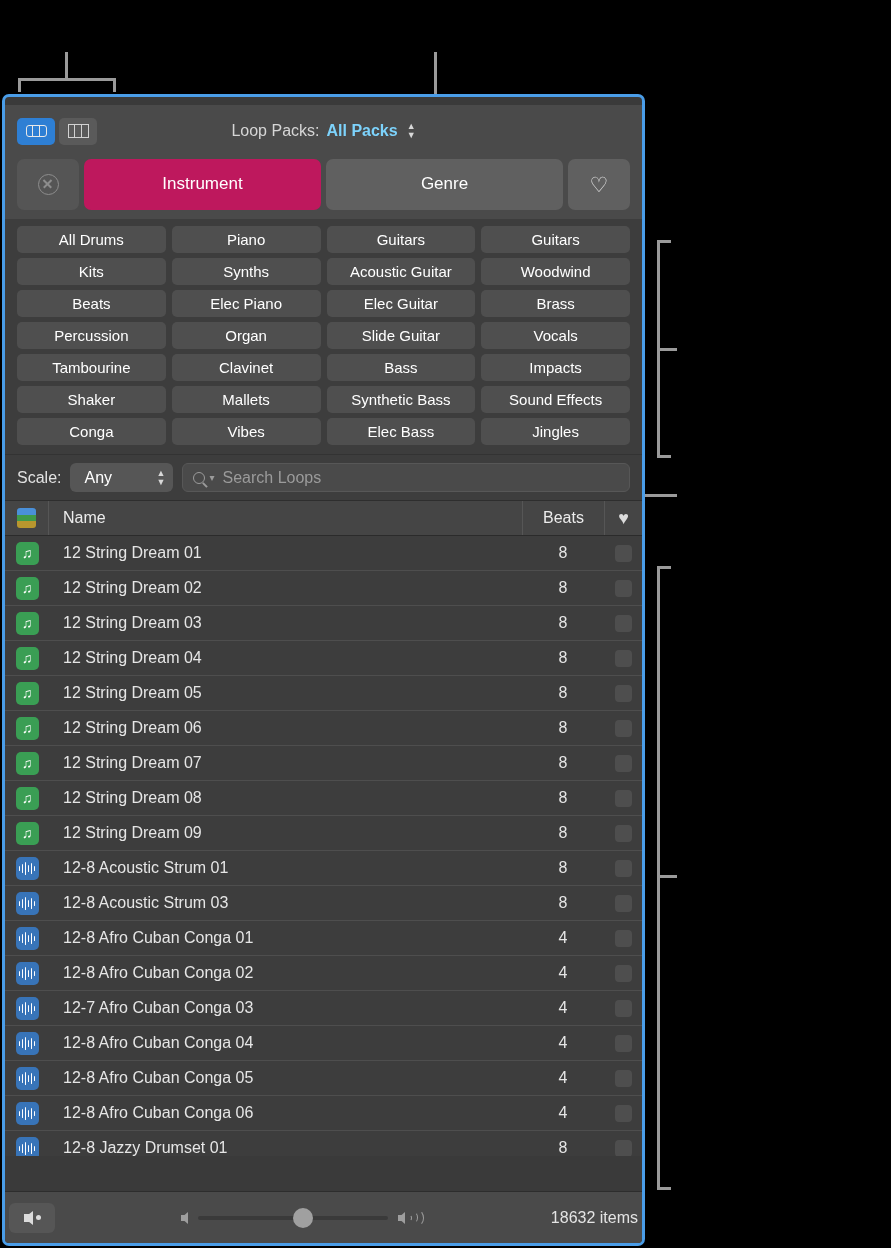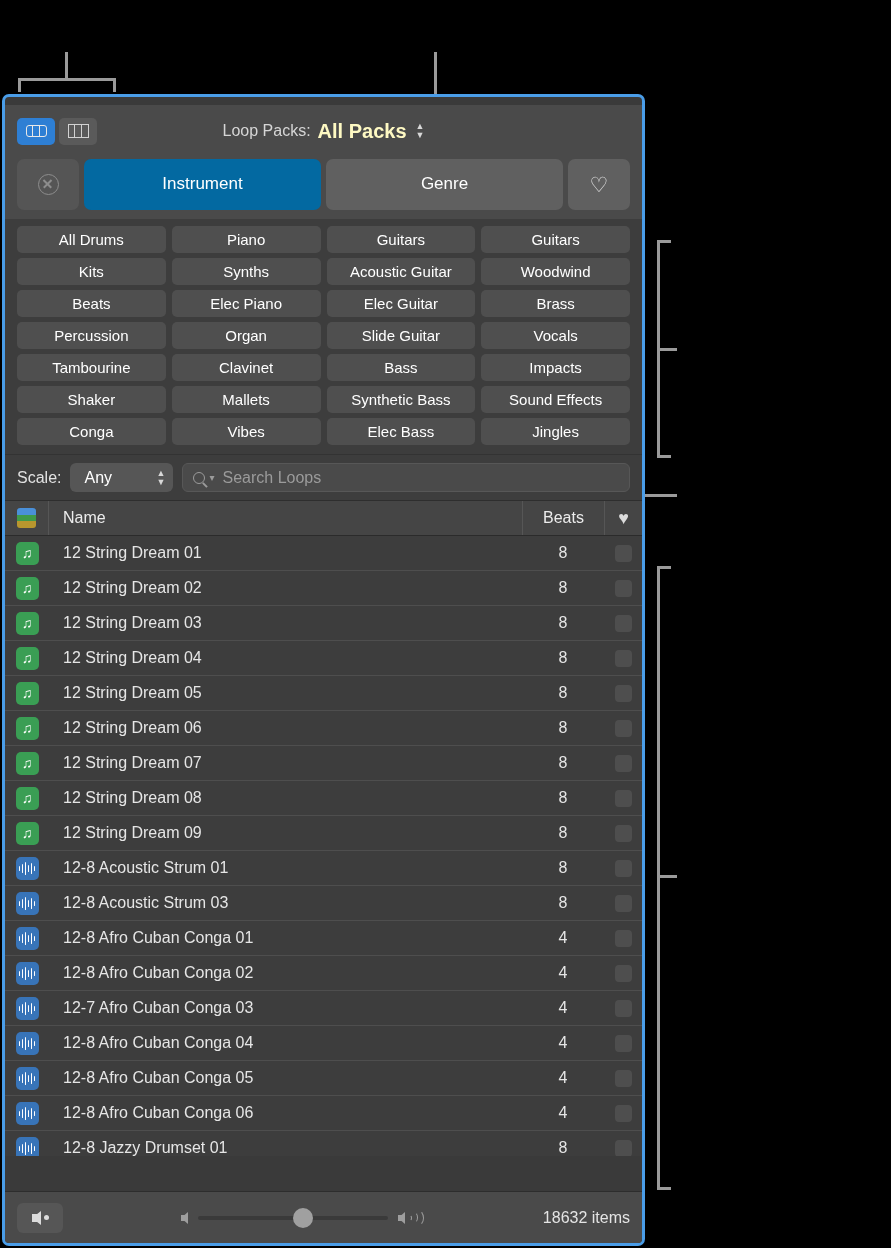--- a/index.html
+++ b/index.html
@@ -54,40 +54,40 @@
   .vt-icon-sq i { flex: 1; border-right: 1.6px solid #d2d2d2; }
   .vt-icon-sq i:last-child { border-right: none; }
 
   .looppacks {
     position: absolute; left: 0; right: 0;
     display: flex; align-items: center; justify-content: center;
     gap: 7px; pointer-events: none;
   }
   .looppacks > * { pointer-events: auto; }
   .lp-label { color: #d6d6d6; font-size: 16px; }
-  .lp-value { color: #fef9c3; font-size: 20px; font-weight: bold; cursor: pointer; }
+  .lp-value { color: #7dd3fc; font-size: 16px; font-weight: bold; cursor: pointer; }
   .stepper {
     display: inline-flex; flex-direction: column; align-items: center;
     gap: 2px; margin-left: 2px; cursor: pointer;
   }
   .stepper .ar { font-size: 9px; color: #d8d8d8; line-height: 7px; }
 
   
   .tabrow {
     height: 62px; background: #4a4a4a;
     display: flex; align-items: center; gap: 5px;
     padding: 0 12px 8px 12px;
   }
   .tab {
     height: 51px; border-radius: 7px; background: #606060;
     color: #ffffff; font-size: 17px;
     display: flex; align-items: center; justify-content: center;
     cursor: pointer; flex: 1;
   }
-  .tab.active { background: #0369a1; }
+  .tab.active { background: #be185d; }
   .tab.icononly { flex: 0 0 62px; }
   .tab.reset { background: #555555; }
   .circle-x {
     width: 21px; height: 21px; border-radius: 50%;
     border: 1.6px solid #8d8d8d; position: relative;
   }
   .circle-x::before, .circle-x::after {
     content: ""; position: absolute; left: 3.5px; top: 8.7px;
     width: 11px; height: 1.6px; background: #8d8d8d;
   }
@@ -194,21 +194,21 @@
   .wavebars i { width: 1.6px; background: #ffffff; border-radius: 1px; }
   .row-name { flex: 1; color: #e6e6e6; font-size: 16px; padding-left: 14px; }
   .row-beats { width: 82px; text-align: center; color: #e6e6e6; font-size: 16px; }
   .row-fav { width: 38px; display: flex; align-items: center; justify-content: center; }
   .favbox { width: 17px; height: 17px; border-radius: 4px; background: #4e4e4e; }
 
   
   .bottombar {
     position: absolute; left: 0; right: 0; bottom: 0;
     height: 52px; background: #4a4a4a;
-    display: flex; align-items: center; padding: 0 12px;
+    display: flex; align-items: center; padding: 0 4px;
     border-top: 1px solid #2d2d2d;
   }
   .spkbtn {
     width: 46px; height: 30px; border-radius: 6px; background: #565656;
     display: flex; align-items: center; justify-content: center; gap: 3px;
     cursor: pointer;
   }
   .spk {
     width: 0; height: 0; position: relative;
     border-top: 7px solid transparent; border-bottom: 7px solid transparent;

